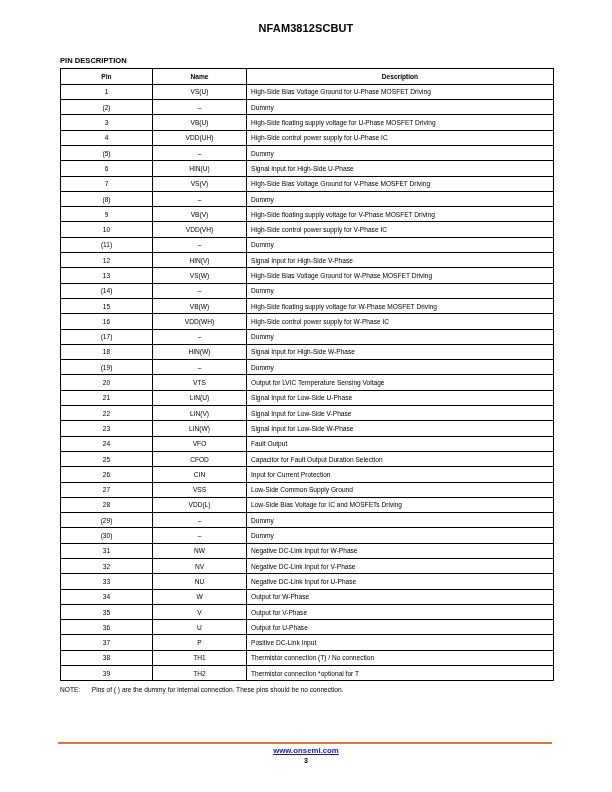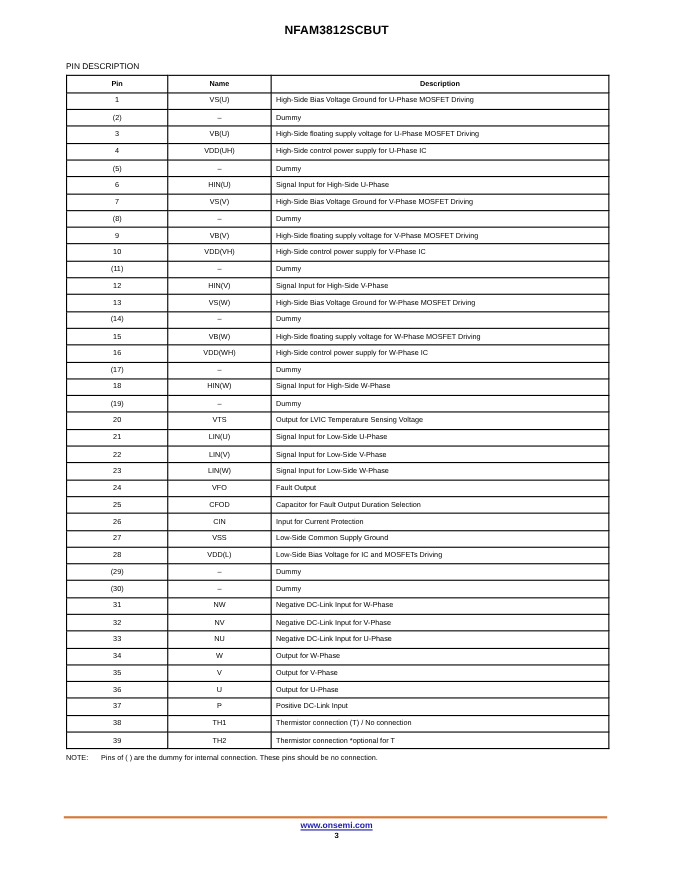--- a/index.html
+++ b/index.html
@@ -1,20 +1,20 @@
 <!DOCTYPE html>
 <html><head>
   <meta charset="utf-8">
   <style>
     html, body { margin: 0; padding: 0; background: #ffffff; }
     body { width: 612px; height: 792px; position: relative; overflow: hidden;
            font-family: "Liberation Sans", sans-serif; color: #000; }
     .doc-title { position: absolute; top: 22px; left: 0; width: 612px; text-align: center;
                  font-weight: bold; font-size: 11px; letter-spacing: 0.1px; }
-    .section-title { position: absolute; top: 56px; left: 60px; font-weight: normal; font-size: 7.6px; }
+    .section-title { position: absolute; top: 56px; left: 60px; font-weight: bold; font-size: 7.6px; }
     table.pins { position: absolute; top: 68px; left: 60px; width: 493px; border-collapse: collapse;
                  font-size: 6.6px; table-layout: fixed; }
     table.pins th, table.pins td { border: 0.9px solid #000; height: 14.3px; padding: 0 4px;
                  line-height: 13px; white-space: nowrap; }
     table.pins th { font-weight: bold; text-align: center; height: 14.8px; }
     table.pins td.c-pin, table.pins td.c-name { text-align: center; }
     table.pins td.c-desc { text-align: left; }
     col.col-pin { width: 92px; } col.col-name { width: 94px; } col.col-desc { width: 307px; }
     .note { position: absolute; top: 686px; left: 60px; font-size: 6.6px; }
     .note .note-label { display: inline-block; width: 30px; }

